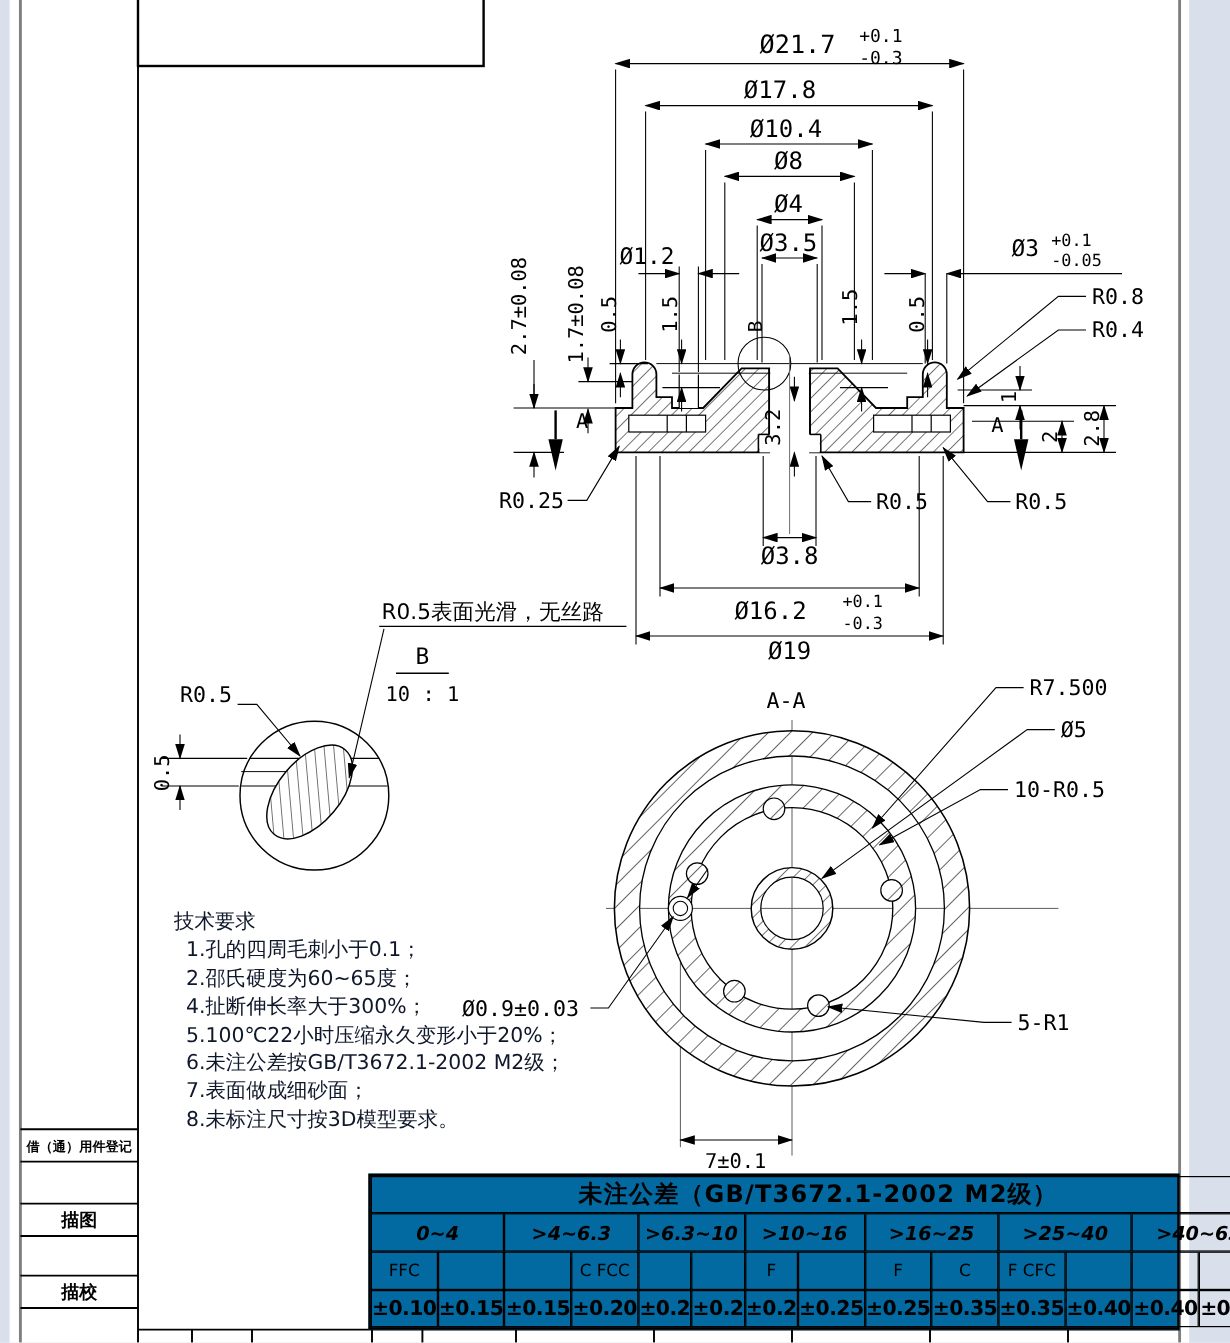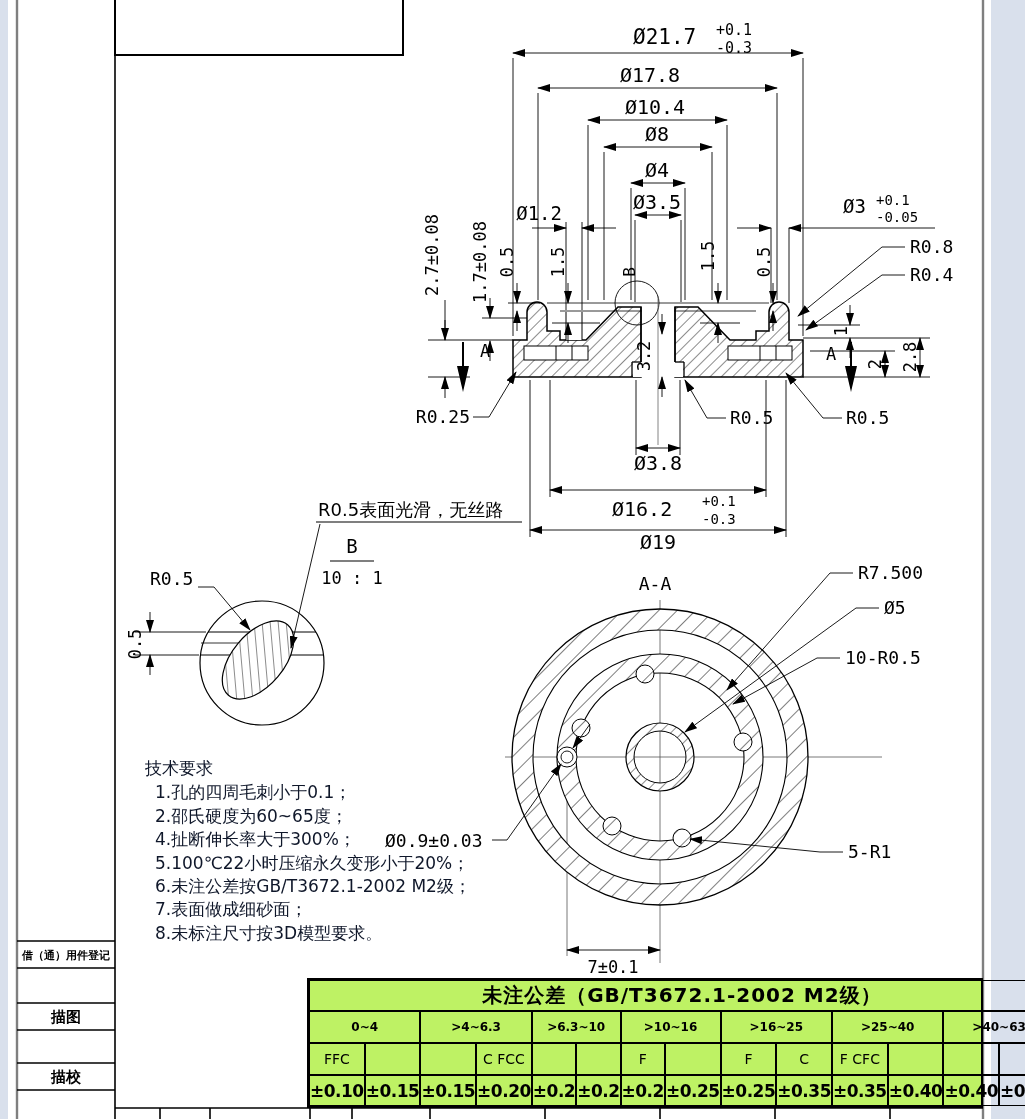--- a/index.html
+++ b/index.html
@@ -16,31 +16,31 @@
   #techreq{
     position:absolute;left:145px;top:757px;width:420px;
     font-size:17px;line-height:23.4px;color:#0f172a;font-weight:500;
     white-space:nowrap;z-index:3;
   }
   #techreq .t{margin:0 0 1px 0;}
   #techreq .i{margin-left:10px;}
   
   #toltable{
     position:absolute;left:307px;top:978px;width:676px;height:130px;
-    background:#bef264;border:2px solid #000;box-sizing:border-box;
+    background:#0369a1;border:2px solid #000;box-sizing:border-box;
     display:grid;grid-template-columns:repeat(14,1fr);
     grid-template-rows:31px 32px 32px 31px;
     z-index:4;color:#000;
   }
   #toltable .c{
     border:1px solid #000;display:flex;align-items:center;justify-content:center;
     white-space:nowrap;overflow:visible;box-sizing:border-box;
   }
   #toltable .title{grid-column:span 14;font-size:20px;font-weight:bold;letter-spacing:1px;}
-  #toltable .rng{grid-column:span 2;font-size:12px;font-weight:bold;}
+  #toltable .rng{grid-column:span 2;font-size:16px;font-weight:bold;font-style:italic;}
   #toltable .ltr{font-size:14px;font-weight:normal;}
   #toltable .val{font-size:17px;font-weight:bold;letter-spacing:-0.5px;}
 </style>
 </head>
 <body>
 
 <div id="sheet"></div>
 
 <svg width="1025" height="1119" viewBox="0 0 1025 1119" style="position:absolute;left:0;top:0;z-index:2;">
   <defs>

